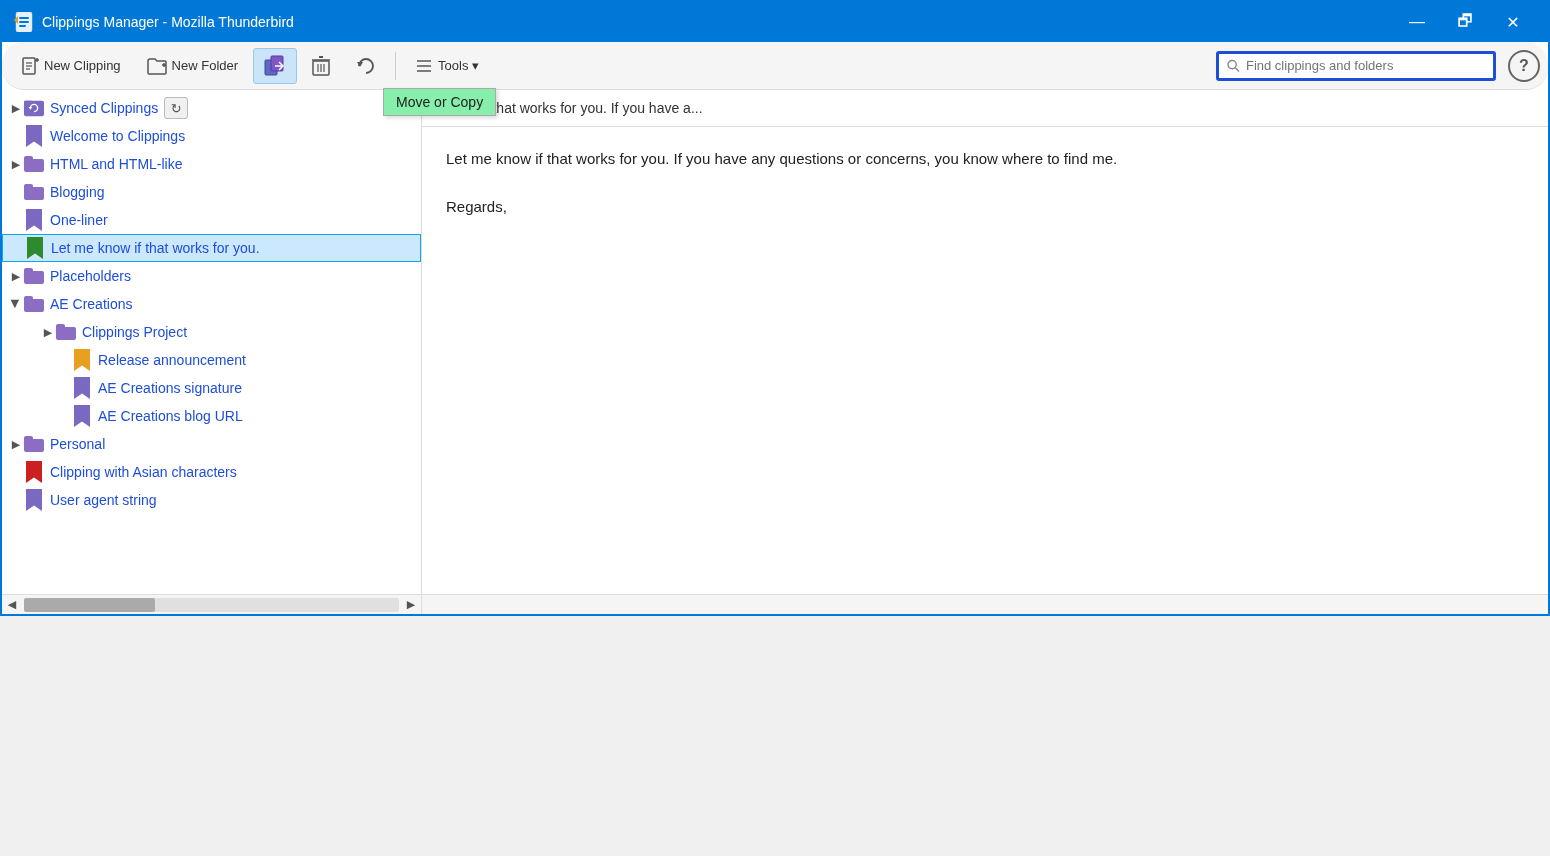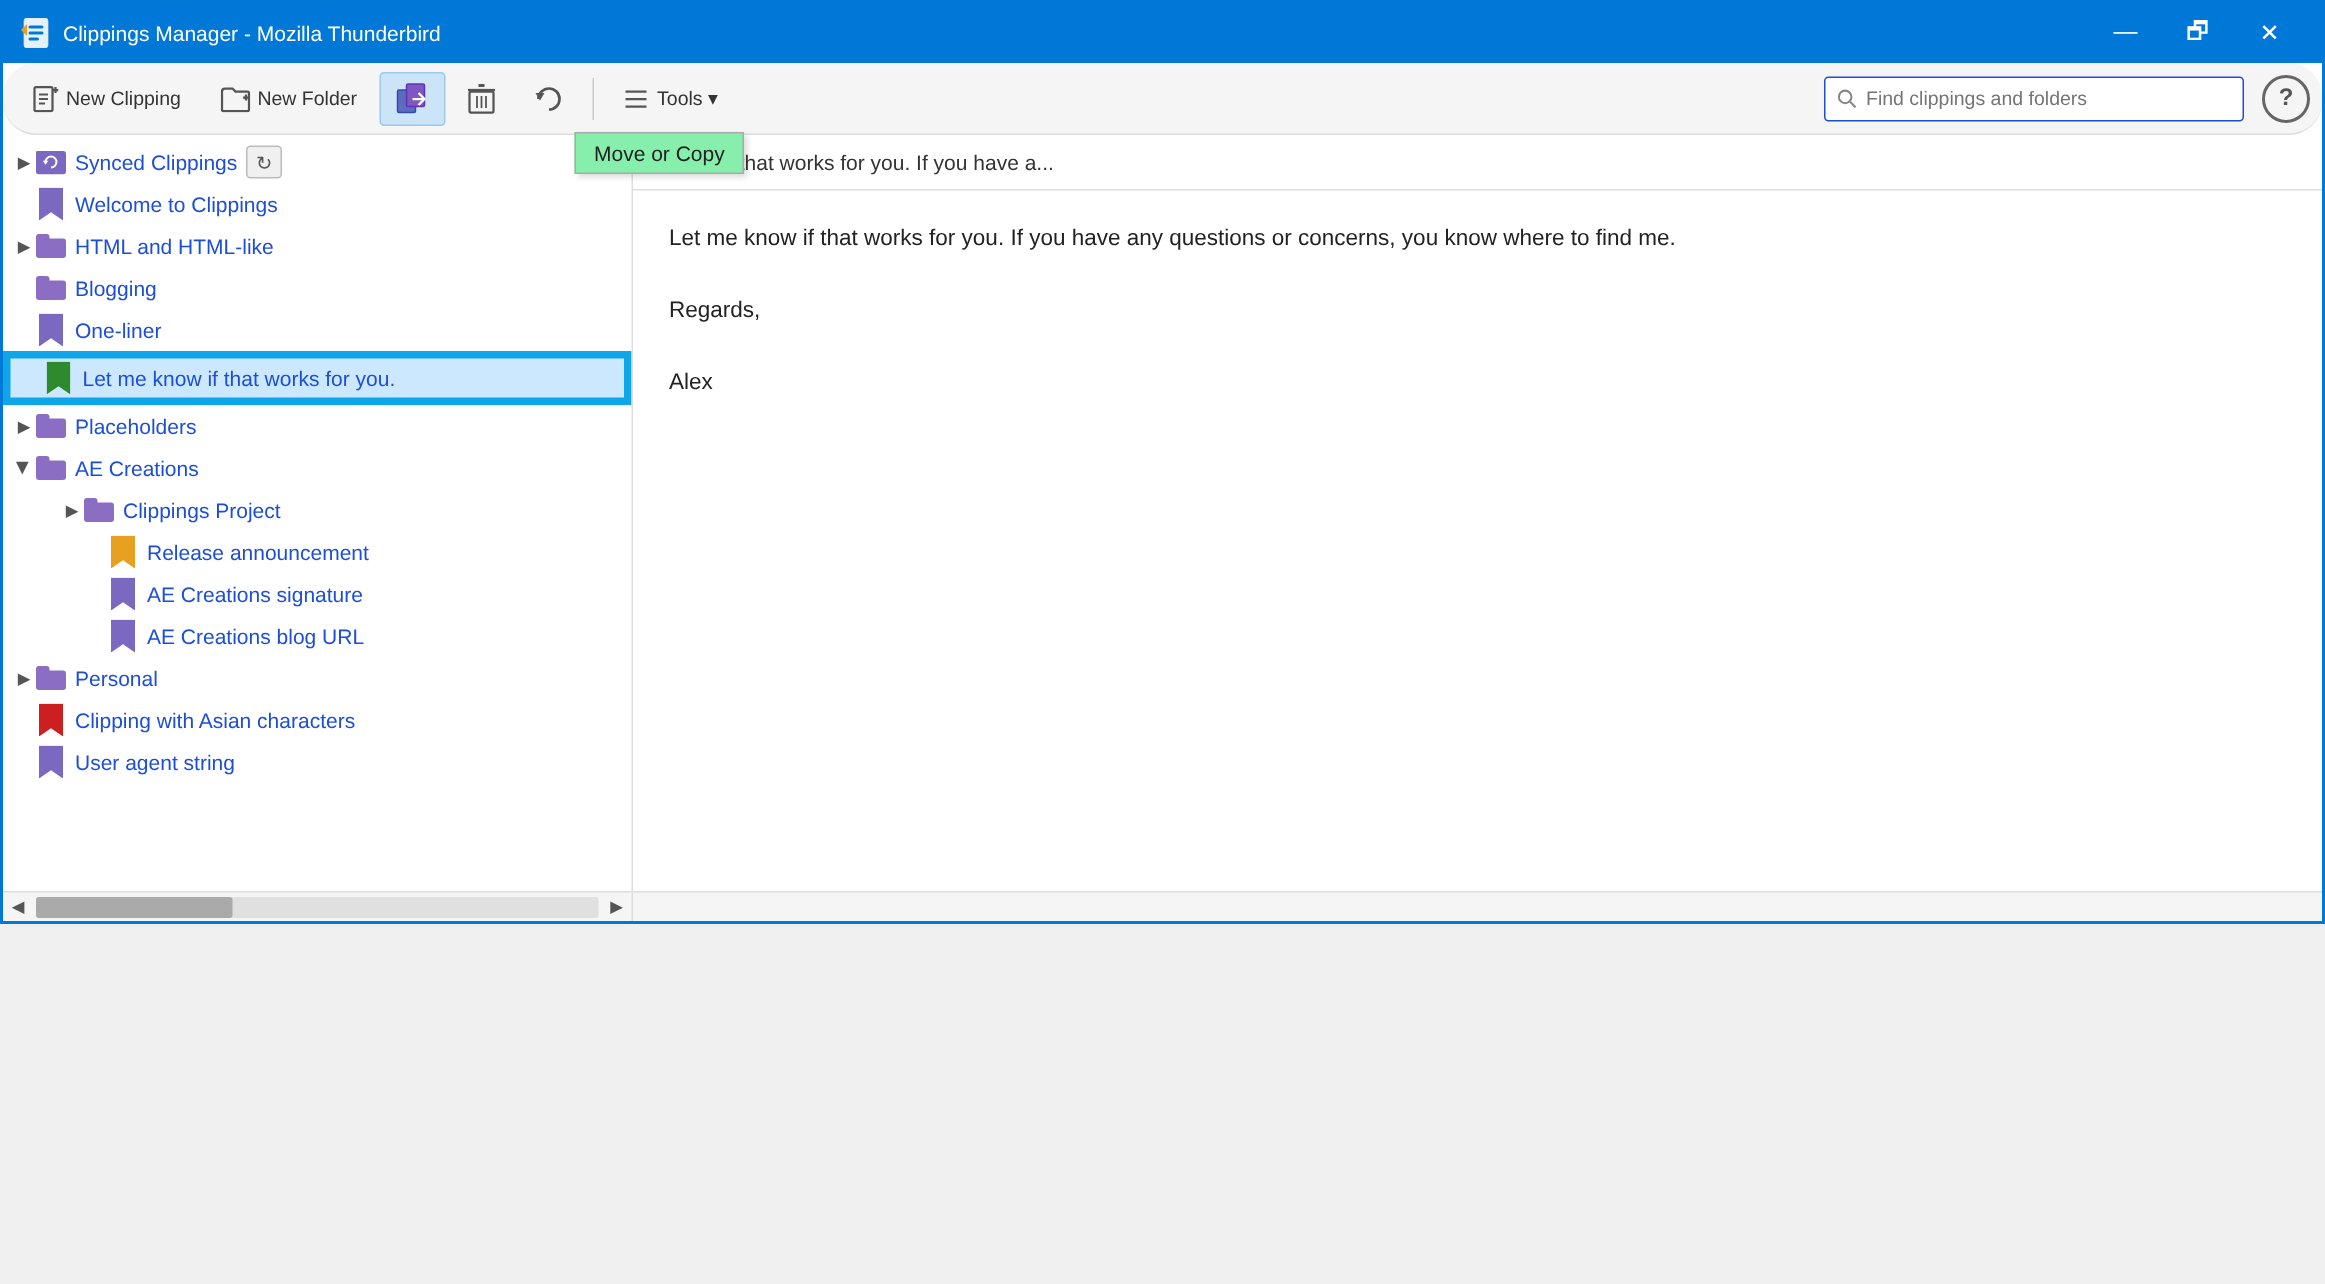--- a/index.html
+++ b/index.html
@@ -97,21 +97,21 @@
     .toolbar-separator {
       width: 1px;
       height: 28px;
       background: #ccc;
       margin: 0 4px;
     }
     .search-bar {
       margin-left: auto;
       display: flex;
       align-items: center;
-      border: 1px solid #1d4ed8;
+      border: 3px solid #1d4ed8;
       border-radius: 3px;
       background: white;
       padding: 4px 8px;
       width: 280px;
       height: 30px;
       gap: 6px;
     }
     .search-bar input {
       border: none;
       outline: none;
@@ -172,21 +172,21 @@
     .tree-item {
       display: flex;
       align-items: center;
       padding: 3px 6px;
       cursor: pointer;
       min-height: 28px;
       white-space: nowrap;
     }
     .tree-item.selected {
       background: #cce8ff;
-      border: 5px solid #0ea5e9;
+      border: 1px solid #0ea5e9;
     }
 
     .expand-arrow {
       width: 16px;
       height: 16px;
       display: flex;
       align-items: center;
       justify-content: center;
       font-size: 11px;
       color: #555;
@@ -572,21 +572,20 @@
 
     <div class="content-panel">
       <div class="content-header">
         <span>…now if that works for you. If you have a...</span>
       </div>
       <div class="content-body">
         <p>Let me know if that works for you. If you have any questions or concerns, you know where to find me.</p>
         <br>
         <p>Regards,</p>
         <br>
-        <p>Alex</p>
       </div>
     </div>
   </div>
 
   <div class="bottom-bar">
     <div class="bottom-bar-sidebar">
       <div class="scroll-arrow">◀</div>
       <div class="scroll-track">
         <div class="scroll-thumb"></div>
       </div>

